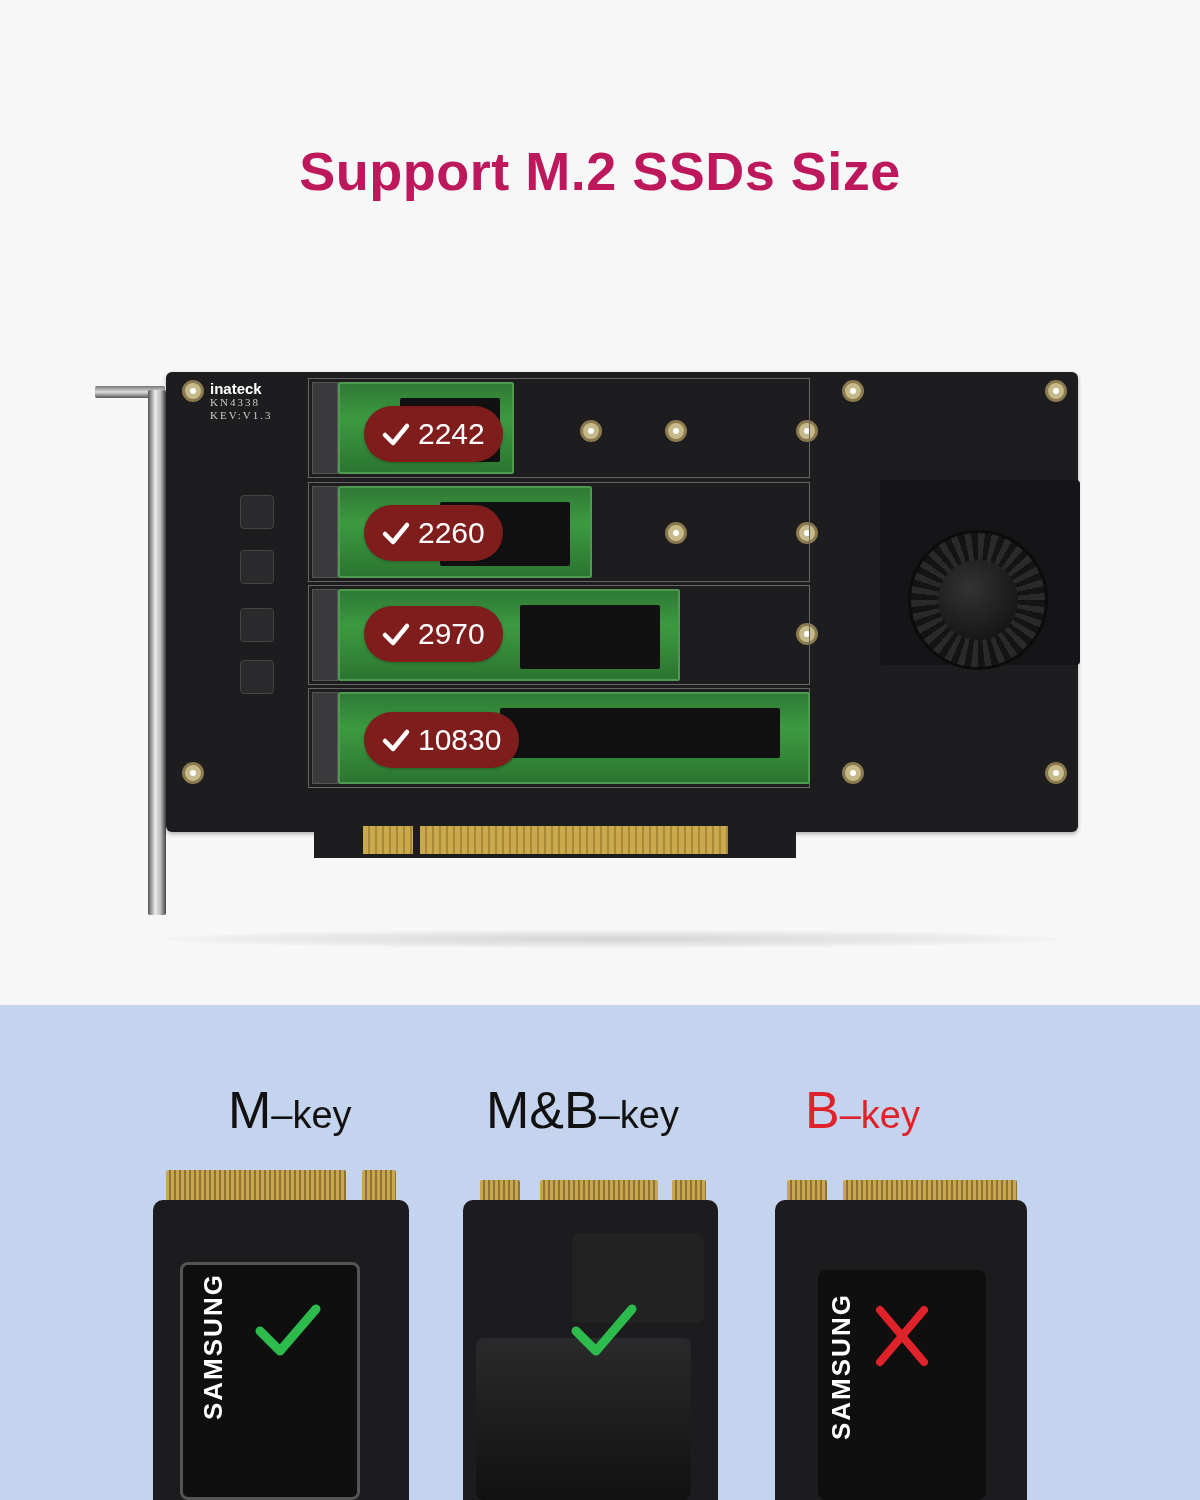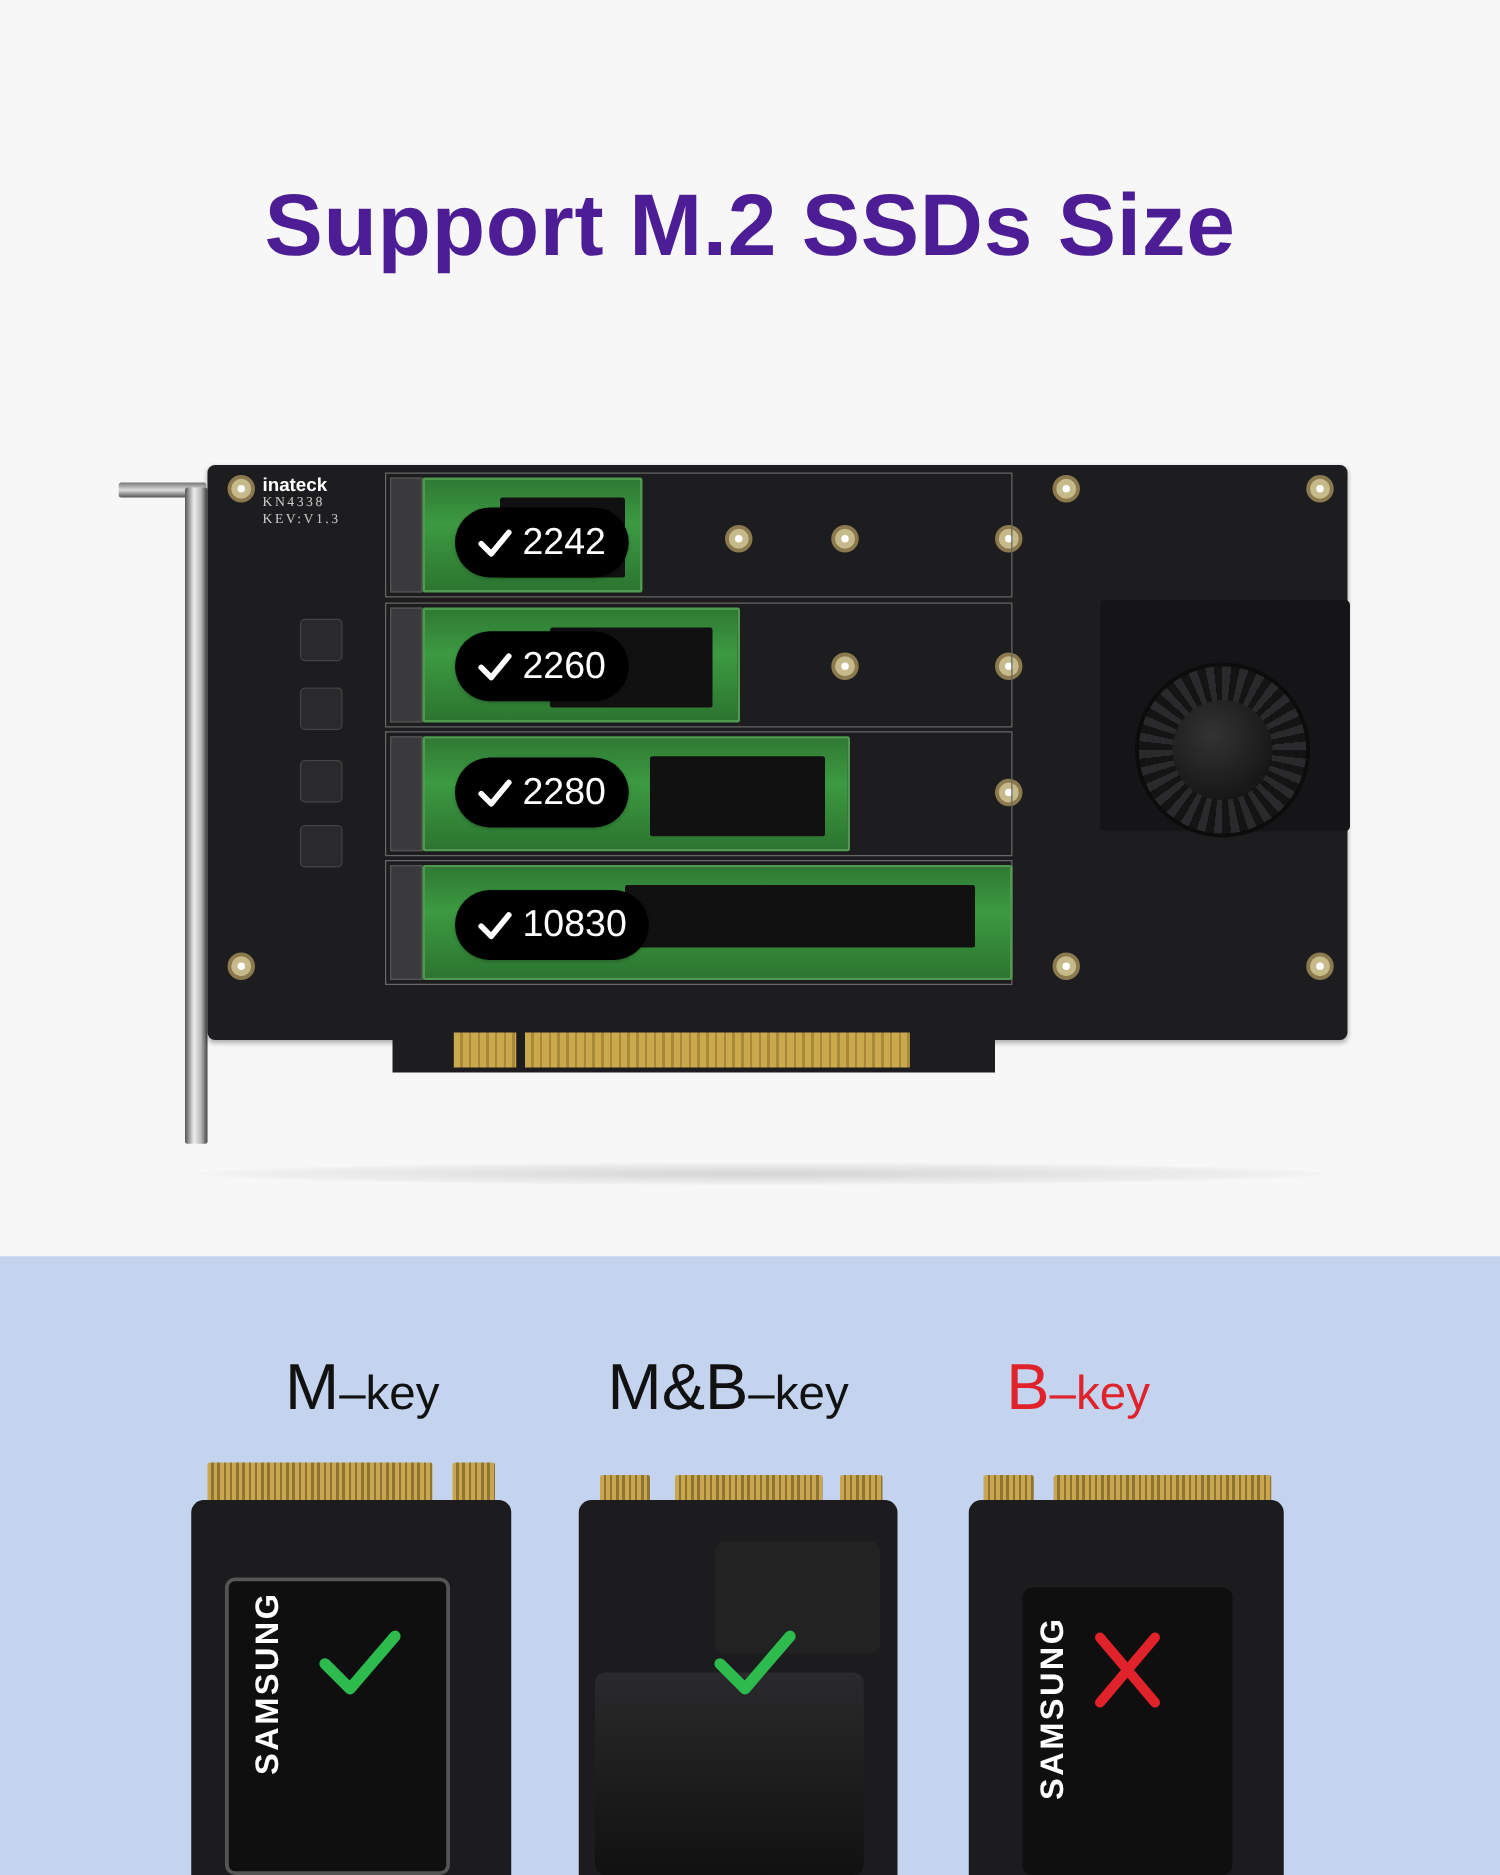--- a/index.html
+++ b/index.html
@@ -1,19 +1,19 @@
 <!DOCTYPE html>
 <html><head>
 <meta charset="utf-8">
 <style>
   *{box-sizing:border-box;margin:0;padding:0}
   html,body{width:1200px;height:1500px;overflow:hidden}
   body{font-family:"Liberation Sans",sans-serif;background:#f7f7f7;position:relative}
   .top{position:absolute;left:0;top:0;width:1200px;height:1005px;background:#f7f7f7}
-  .title{position:absolute;left:0;top:140px;width:1200px;text-align:center;font-size:70px;font-weight:bold;color:#4c1d95;letter-spacing:0.5px}
+  .title{position:absolute;left:0;top:140px;width:1200px;text-align:center;font-size:54px;font-weight:bold;color:#be185d;letter-spacing:0.5px}
   .bottom{position:absolute;left:0;top:1005px;width:1200px;height:495px;background:#c5d4ee}
   .shadow{position:absolute;left:160px;top:930px;width:900px;height:18px;border-radius:50%;background:radial-gradient(ellipse at center,rgba(0,0,0,0.14) 0%,rgba(0,0,0,0.04) 60%,rgba(0,0,0,0) 75%)}
 
   
   .bracket{position:absolute;left:148px;top:390px;width:18px;height:525px;background:linear-gradient(90deg,#555 0%,#eee 40%,#bbb 70%,#444 100%);border-radius:2px}
   .bracket-top{position:absolute;left:95px;top:386px;width:70px;height:12px;background:linear-gradient(180deg,#777,#ddd,#555);border-radius:2px}
 
   
   .board{position:absolute;left:166px;top:372px;width:912px;height:460px;background:#1d1d1f;border-radius:6px;box-shadow:0 2px 4px rgba(0,0,0,0.3)}
   .board-tab{position:absolute;left:314px;top:830px;width:482px;height:28px;background:#1d1d1f}
@@ -21,21 +21,21 @@
   .gold.a{left:363px;width:50px}
   .gold.b{left:420px;width:308px}
   .brand{position:absolute;left:210px;top:380px;color:#fff;font-weight:bold;font-size:15px}
   .model{position:absolute;left:210px;top:396px;color:#ccc;font-family:Liberation Serif, serif;font-size:11px;line-height:13px;letter-spacing:2px}
   .hole{position:absolute;width:22px;height:22px;border-radius:50%;background:#c6b98a;border:3px solid #8a7a4e}
   .hole::after{content:"";position:absolute;left:5px;top:5px;width:6px;height:6px;border-radius:50%;background:#fff}
   .slot{position:absolute;border:1px solid #666;}
   .ssd{position:absolute;height:92px;background:linear-gradient(180deg,#2f7a34,#3c9a41 40%,#2c7530);border:2px solid #4e9a4e;border-radius:2px}
   .ssd .chip{position:absolute;top:14px;height:64px;background:#111;border-radius:2px}
   .conn{position:absolute;left:312px;width:26px;height:92px;background:#3a3a3c;border:1px solid #555}
-  .badge{position:absolute;height:56px;border-radius:28px;background:#000000;color:#fff;font-size:30px;display:flex;align-items:center;padding:0 18px 0 16px;gap:6px;box-shadow:0 1px 3px rgba(0,0,0,0.25)}
+  .badge{position:absolute;height:56px;border-radius:28px;background:#7f1d1d;color:#fff;font-size:30px;display:flex;align-items:center;padding:0 18px 0 16px;gap:6px;box-shadow:0 1px 3px rgba(0,0,0,0.25)}
   .badge svg{width:32px;height:32px}
   .fan{position:absolute;left:880px;top:480px;width:200px;height:185px;background:#151517;border-radius:4px}
   .fan-ring{position:absolute;left:908px;top:530px;width:140px;height:140px;border-radius:50%;background:repeating-conic-gradient(#2a2a2c 0 6deg,#141414 6deg 12deg);border:3px solid #0c0c0c}
   .fan-hub{position:absolute;left:938px;top:560px;width:80px;height:80px;border-radius:50%;background:radial-gradient(circle at 40% 35%,#333,#0d0d0d)}
   .mosfet{position:absolute;width:34px;height:34px;background:#2a2a2c;border-radius:4px;border:1px solid #444}
 
   
   .key-label{position:absolute;top:1080px;font-size:52px;color:#111;white-space:nowrap}
   .key-label .sub{font-size:38px}
   .key-label.red{color:#e0232b}
@@ -119,21 +119,21 @@
   <div class="badge" style="left:364px;top:505px">
     <svg viewBox="0 0 32 32">
         <path d="M5 17 L13 25 L27 8" fill="none" stroke="#fff" stroke-width="4.5" stroke-linecap="round" stroke-linejoin="round"></path>
       </svg>
     <span>2260</span>
   </div>
   <div class="badge" style="left:364px;top:606px">
     <svg viewBox="0 0 32 32">
         <path d="M5 17 L13 25 L27 8" fill="none" stroke="#fff" stroke-width="4.5" stroke-linecap="round" stroke-linejoin="round"></path>
       </svg>
-    <span>2280</span>
+    <span>2970</span>
   </div>
   <div class="badge" style="left:364px;top:712px">
     <svg viewBox="0 0 32 32">
         <path d="M5 17 L13 25 L27 8" fill="none" stroke="#fff" stroke-width="4.5" stroke-linecap="round" stroke-linejoin="round"></path>
       </svg>
     <span>10830</span>
   </div>
 </div>
 
 <div class="shadow"></div>

